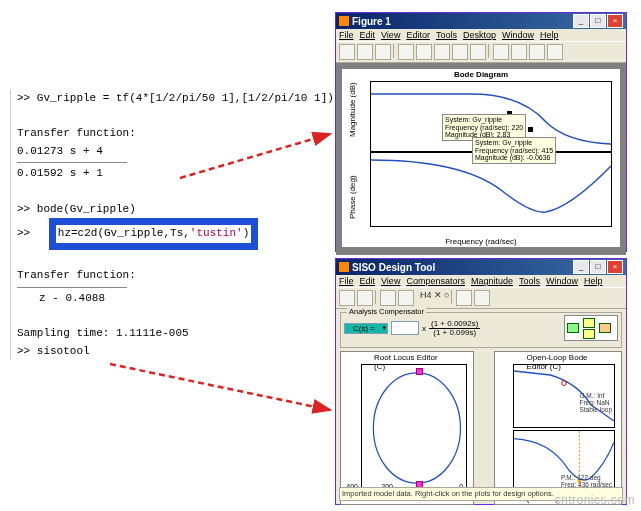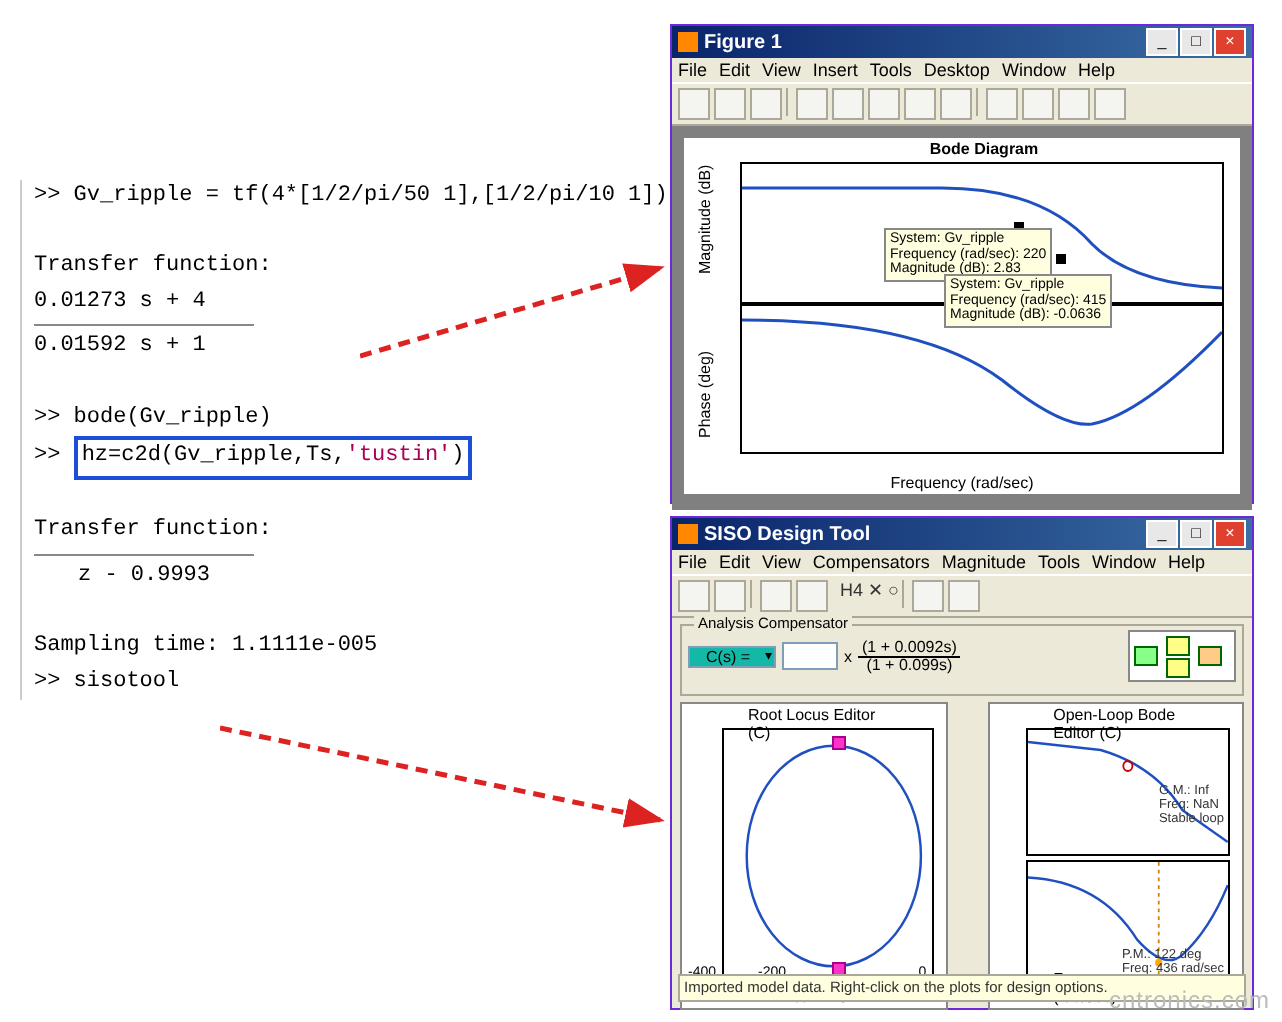--- a/index.html
+++ b/index.html
@@ -1,28 +1,28 @@
 <!DOCTYPE html>
 <html><head>
 <meta charset="utf-8">
 <style>
 body { margin: 0; padding: 0; width: 641px; height: 511px; font-family: "Courier New", monospace; font-size: 11px; background: #fff; position: relative; overflow: hidden; }
 .console { position: absolute; left: 10px; top: 90px; width: 310px; border-left: 1.5px solid #ccc; padding-left: 6px; line-height: 1.6; color: #000; }
 .console .line { white-space: pre; }
 .console .hr { border: none; border-top: 1px solid #888; width: 110px; margin: 2px 0 2px 0; }
-.boxed { border: 2px solid #1d4ed8; display: inline-block; padding: 0 2px; }
+.boxed { border: 7px solid #1d4ed8; display: inline-block; padding: 0 2px; margin-left: 12px; }
 .str { color: #a05; }
 .win { position: absolute; background: #ece9d8; border: 1px solid #6d28d9; font-family: Tahoma, sans-serif; font-size: 9px; }
 .titlebar { background: linear-gradient(to right, #0a246a, #3a6ea5); color: #fff; height: 16px; display: flex; align-items: center; padding: 0 3px; }
 .titlebar .t-icon { width: 10px; height: 10px; background: #f80; margin-right: 3px; }
 .titlebar .t-text { flex: 1; font-weight: bold; font-size: 10px; }
 .titlebar .wbtn { width: 14px; height: 12px; background: #e8e8e8; border: 1px solid #fff; margin-left: 1px; display: flex; align-items: center; justify-content: center; color: #000; font-size: 8px; line-height: 1; }
 .titlebar .wbtn.close { background: #e04030; color: #fff; }
 .menubar { background: #ece9d8; padding: 1px 3px; color: #000; font-size: 9px; }
-.menubar span { margin-right: 6px; cursor: default; }
+.menubar span { margin-right: 6px; cursor: default; text-decoration: underline; }
 .toolbar { background: #ece9d8; padding: 2px 3px; border-top: 1px solid #fff; border-bottom: 1px solid #aca899; display:flex; gap:2px; }
 .toolbar .tbtn { width: 14px; height: 14px; background: #f4f4f0; border: 1px solid #aca899; }
 .tbtn.sep { width:2px; background:transparent; border:none; border-left:1px solid #aca899; }
 .plotarea { background: #808080; padding: 6px; }
 .plotpanel { background: #fff; position: relative; }
 .axistitle { position: absolute; font-size: 8px; color: #000; }
 .yaxis { transform: rotate(-90deg); transform-origin: left top; }
 .datatip { position: absolute; background: #ffffe0; border: 1px solid #888; font-size: 7px; padding: 1px 2px; color: #000; line-height:1.1; }
 .marker { position: absolute; width: 5px; height: 5px; background: #000; }
 .watermark { position: absolute; right: 6px; bottom: 4px; color: #bbb; font-family: Arial, sans-serif; font-size: 12px; letter-spacing: 0.5px; }
@@ -49,21 +49,21 @@
   <div class="line">Transfer function:</div>
   <div class="line">0.01273 s + 4</div>
   <hr class="hr">
   <div class="line">0.01592 s + 1</div>
   <div class="line">&nbsp;</div>
   <div class="line">&gt;&gt; bode(Gv_ripple)</div>
   <div class="line"><span>&gt;&gt; </span><span class="boxed"><span>hz=c2d(Gv_ripple,Ts,</span><span class="str">'tustin'</span><span>)</span></span></div>
   <div class="line">&nbsp;</div>
   <div class="line">Transfer function:</div>
   <hr class="hr">
-  <div class="line" style="padding-left:22px">z - 0.9993</div>
+  <div class="line" style="padding-left:22px">z - 0.4088</div>
   <div class="line">&nbsp;</div>
   <div class="line">Sampling time: 1.1111e-005</div>
   <div class="line">&gt;&gt; sisotool</div>
 </div>
 
 <svg class="arrow" style="left:180px; top:130px;" width="160" height="50">
   <defs>
       <marker id="ah1" markerWidth="8" markerHeight="8" refX="7" refY="3" orient="auto">
         <path d="M0,0 L8,3 L0,6 Z" fill="#d22"></path>
       </marker>
@@ -81,41 +81,41 @@
 
 <div class="win" style="left:335px; top:12px; width:290px; height:238px;">
   <div class="titlebar">
     <div class="t-icon"></div>
     <div class="t-text">Figure 1</div>
     <div class="wbtn">_</div>
     <div class="wbtn">□</div>
     <div class="wbtn close">×</div>
   </div>
   <div class="menubar">
-    <span>File</span><span>Edit</span><span>View</span><span>Insert</span><span>Tools</span><span>Desktop</span><span>Window</span><span>Help</span>
+    <span>File</span><span>Edit</span><span>View</span><span>Editor</span><span>Tools</span><span>Desktop</span><span>Window</span><span>Help</span>
   </div>
   <div class="toolbar">
     <div class="tbtn"></div>
       <div class="tbtn"></div>
       <div class="tbtn"></div>
       <div class="tbtn sep"></div>
       <div class="tbtn"></div>
       <div class="tbtn"></div>
       <div class="tbtn"></div>
       <div class="tbtn"></div>
       <div class="tbtn"></div>
       <div class="tbtn sep"></div>
       <div class="tbtn"></div>
       <div class="tbtn"></div>
       <div class="tbtn"></div>
       <div class="tbtn"></div>
   </div>
   <div class="plotarea" style="height:180px;">
     <div class="plotpanel" style="height:178px;">
-      <div class="axistitle" style="left:50%; top:1px; transform:translateX(-50%); font-weight:bold;margin-left:11px;">Bode Diagram</div>
+      <div class="axistitle" style="left:50%; top:1px; transform:translateX(-50%); font-weight:bold;">Bode Diagram</div>
       <div class="axistitle yaxis" style="left:6px; top:68px;">Magnitude (dB)</div>
       <div class="axistitle yaxis" style="left:6px; top:150px;">Phase (deg)</div>
       <div class="axistitle" style="left:50%; bottom:1px; transform:translateX(-50%);">Frequency (rad/sec)</div>
 
       <div style="position:absolute; left:28px; top:12px; right:8px; height:70px; border:1px solid #000;">
         <svg class="curve" width="100%" height="100%" viewBox="0 0 240 70" preserveAspectRatio="none">
             <path d="M0,12 L100,12 Q150,12 175,40 Q195,60 240,62" fill="none" stroke="#2050c0" stroke-width="1.5"></path>
           </svg>
       </div>
 

